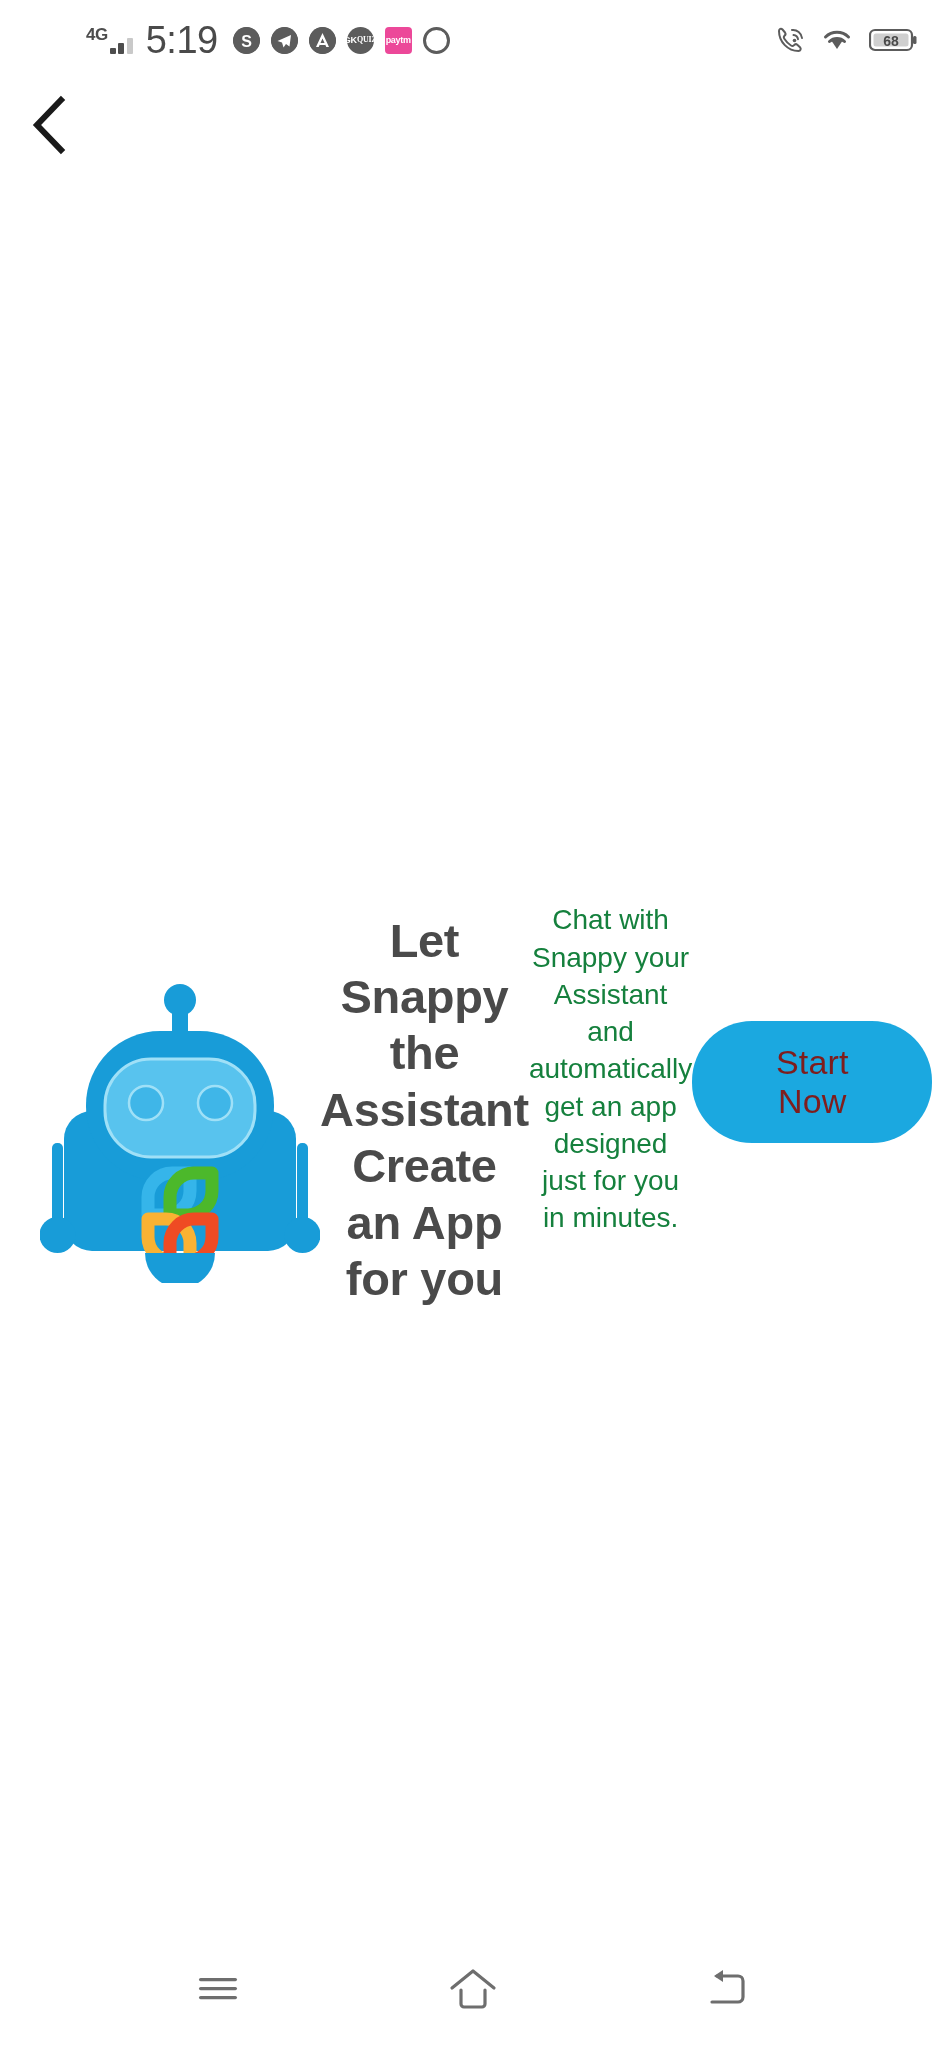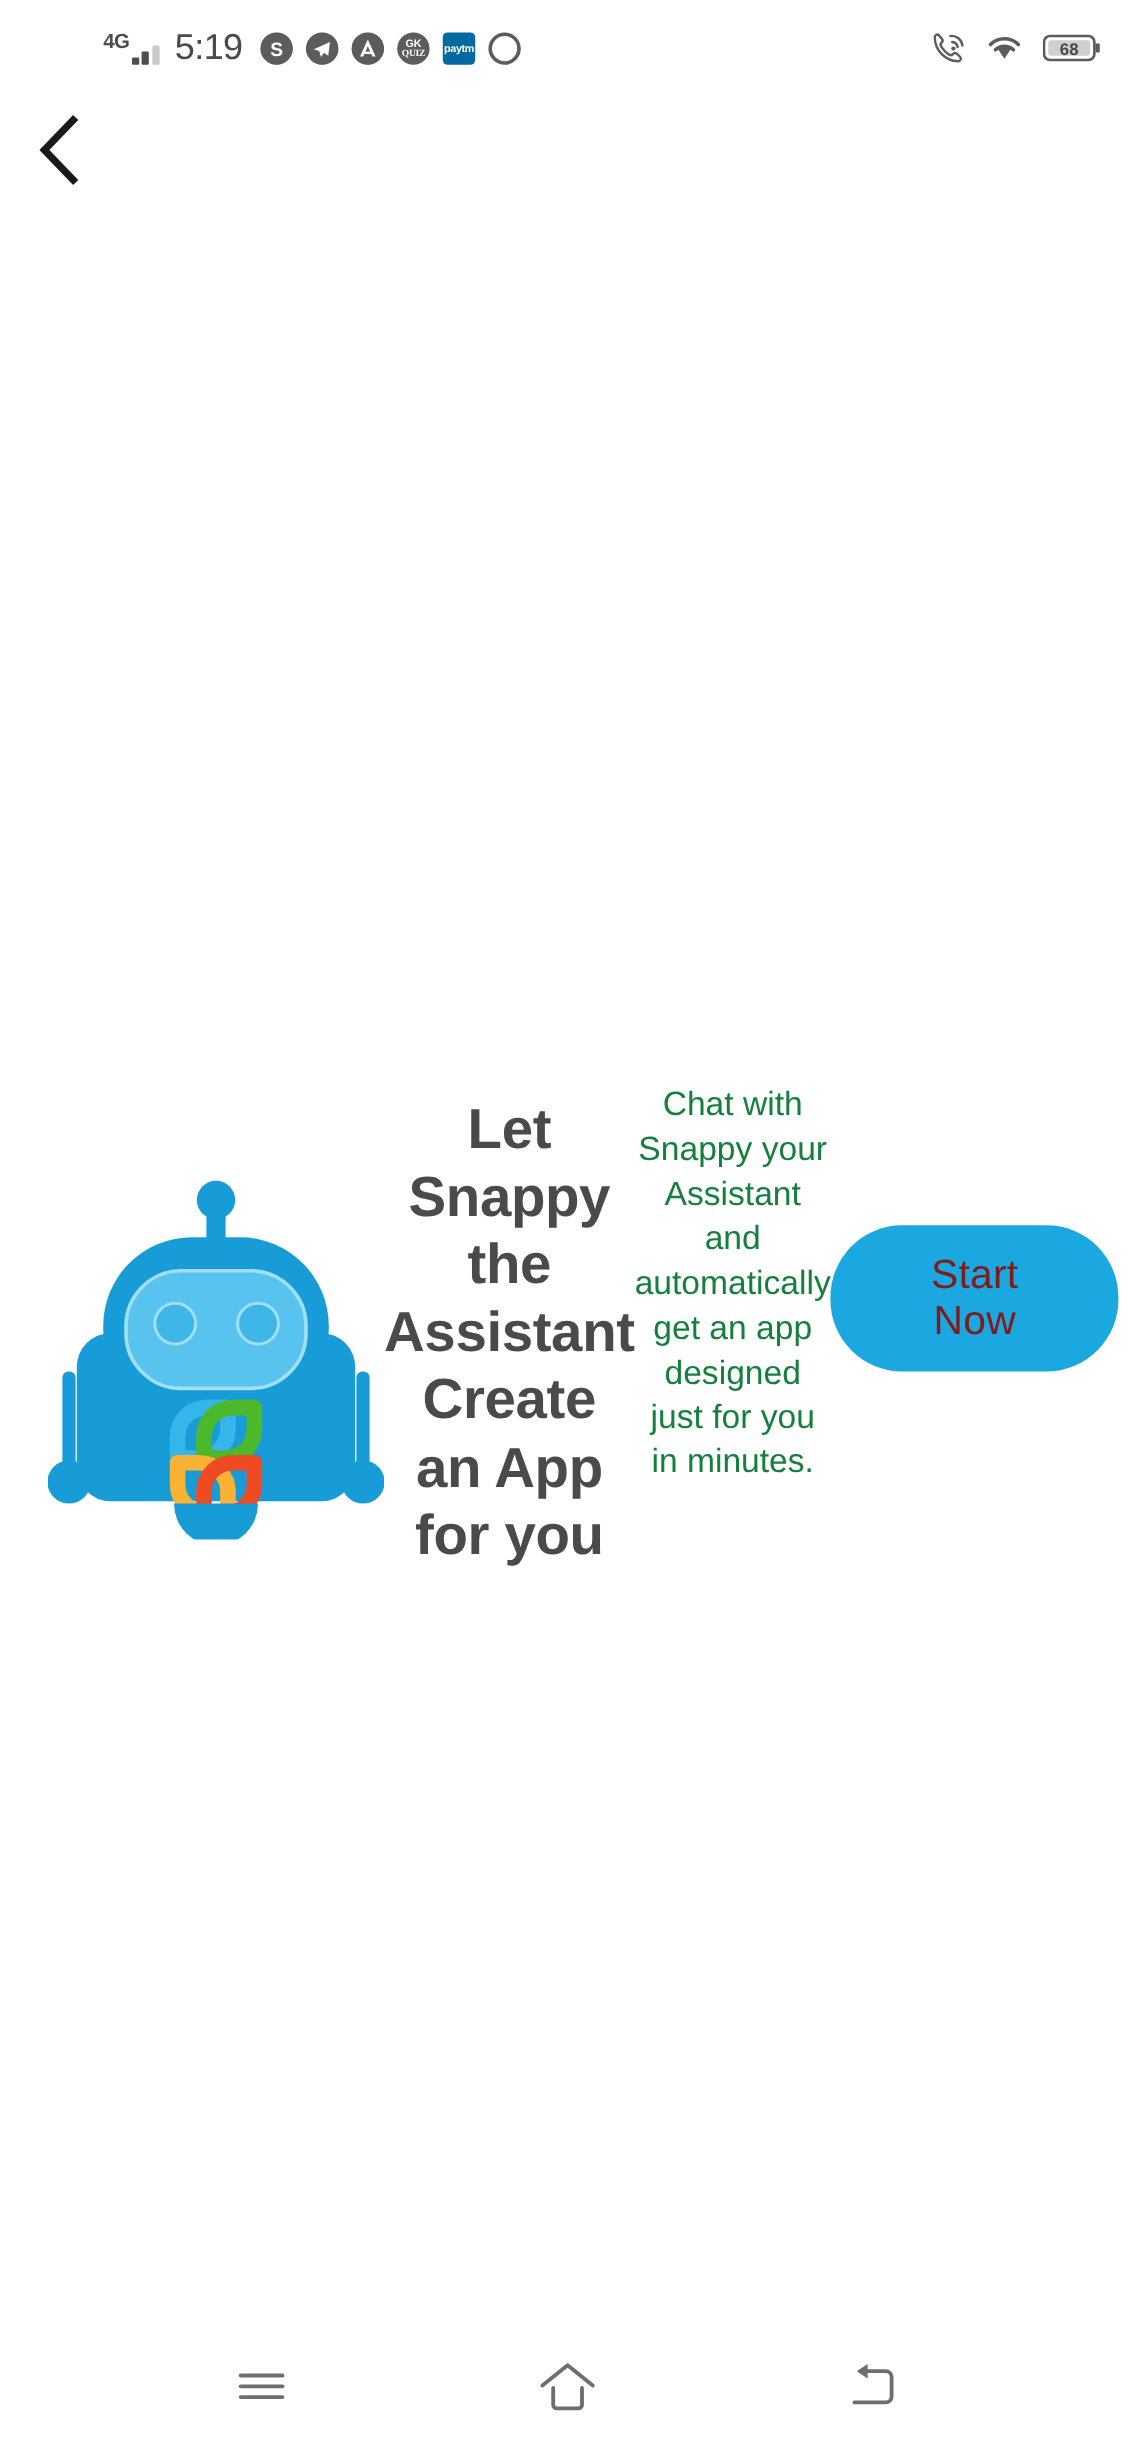--- a/index.html
+++ b/index.html
@@ -51,49 +51,49 @@
     letter-spacing: -0.5px;
     color: #4d4d4d;
     margin-bottom: 11px;
   }
   .bars { display: flex; align-items: flex-end; gap: 2.5px; height: 20px; }
   .bars i { width: 6px; background: #4d4d4d; display: block; border-radius: 1px; }
   .bars i:nth-child(1) { height: 6px; }
   .bars i:nth-child(2) { height: 11px; }
   .bars i:nth-child(3) { height: 16px; background: #c9c9c9; }
   .clock {
-    font-size: 30px;
+    font-size: 38px;
     font-weight: 400;
     color: #4a4a4a;
     letter-spacing: -0.5px;
     line-height: 1;
     margin: 0 4px 0 2px;
   }
   .tray-icon {
     width: 27px; height: 27px;
     border-radius: 50%;
     background: #5c5c5c;
     color: #ffffff;
     font-size: 16px;
     display: flex; align-items: center; justify-content: center;
     font-weight: bold;
     flex: 0 0 auto;
     overflow: hidden;
   }
   .tray-icon.sq { border-radius: 4px; }
   .tray-icon.gk {
-    flex-direction: column;
+    flex-direction: row;
     line-height: 1;
     font-size: 9px;
     letter-spacing: -0.2px;
     align-items: center;
   }
   .tray-icon.gk b { font-weight: bold; display: block; }
   .tray-icon.gk i { font-style: normal; font-size: 8px; display: block; font-family: Liberation Serif, serif; }
-  .tray-icon.paytm { font-size: 9px; letter-spacing: -0.3px; background: #0369a1; }
+  .tray-icon.paytm { font-size: 9px; letter-spacing: -0.3px; background: #ec4899; }
   .tray-icon.ring {
     background: transparent;
     border: 3px solid #5c5c5c;
     position: relative;
   }
   .tray-icon.ring::after {
     content: "";
     position: absolute;
     top: -3px; right: -3px;
     width: 10px; height: 10px;

